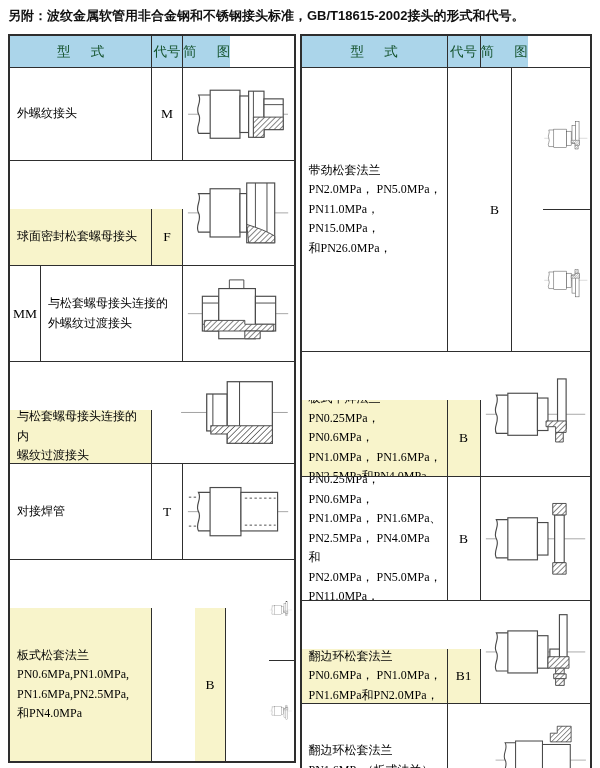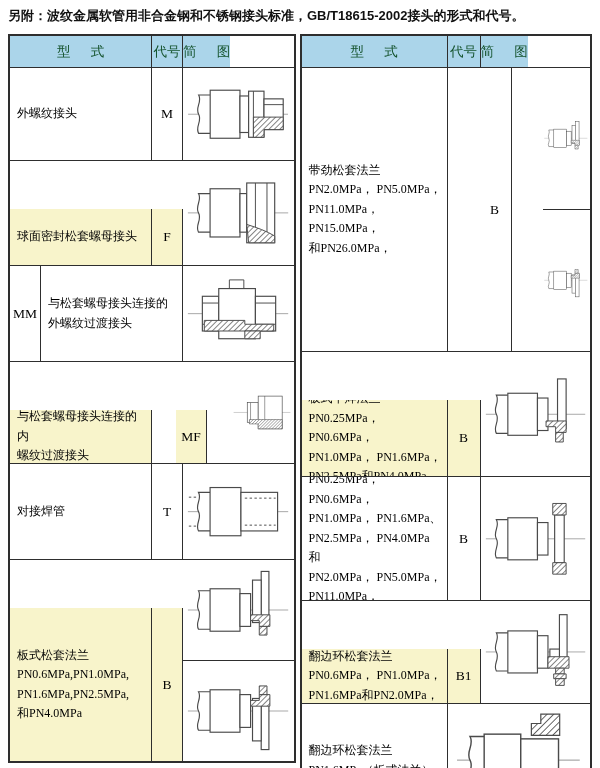--- a/index.html
+++ b/index.html
@@ -10,21 +10,21 @@
   .page{padding:7px 8px 0 8px;}
   .title{
     font-size:13px;font-weight:bold;color:var(--title,#111);
     line-height:18px;margin:0 0 9px 0;white-space:nowrap;
   }
   .tables{display:flex;gap:4px;align-items:flex-start;}
   .jtable{border:2px solid var(--border,#2e2e2e);background:#fff;}
   .jtable.left{width:285px;}
   .jtable.right{width:290px;}
   .trow{display:flex;box-sizing:border-box;border-bottom:1px solid var(--border,#2e2e2e);align-items:stretch;}
-  .jtable .trow:last-child{border-bottom:0;}
+  .jtable .trow:last-child{border-bottom:0;gap:43px;}
   .cell{
     box-sizing:border-box;border-right:1px solid var(--border,#2e2e2e);
     display:flex;align-items:center;overflow:hidden;background:#fff;color:#000000;
   }
   .trow .cell:last-child{border-right:0;}
   .cell.type{
     padding:3px 3px 3px 7px;
     font-family:"Liberation Serif","DejaVu Serif",serif;
     font-size:12px;line-height:1.62;white-space:pre-line;
   }
@@ -137,21 +137,20 @@
     <line x1="73" y1="56" x2="94" y2="56" fill="none" stroke="#4a4a4a" stroke-width="1"></line>
     <path d="M20,52 H62 V56 H92 V63 H20 Z" stroke="#4a4a4a" stroke-width="1" fill="url(#h2)"></path>
     <path d="M62,63 H78 V71 H62 Z" stroke="#4a4a4a" stroke-width="1" fill="url(#h2)"></path>
               </svg>
             </div>
           </div>
         </div>
         <div class="trow" style="height: 102px; gap: 24px;">
           <div class="cell type bg-yellow">与松套螺母接头连接的内
 螺纹过渡接头</div>
-          <div class="cell code bg-yellow">MF</div>
           <div class="cell diag">
             <div class="sub">
               <svg viewBox="0 0 110 90" preserveAspectRatio="xMidYMid meet">
     <defs>
                   <pattern id="h3" width="4" height="4" patternUnits="userSpaceOnUse" patternTransform="rotate(45)">
       <rect width="4" height="4" fill="#ffffff"></rect>
       <line x1="0" y1="0" x2="0" y2="4" stroke="#4a4a4a" stroke-width="1.4"></line>
     </pattern>
                 </defs>
                 <line x1="3" y1="45" x2="107" y2="45" stroke="#8f8f8f" stroke-width="0.8"></line>

